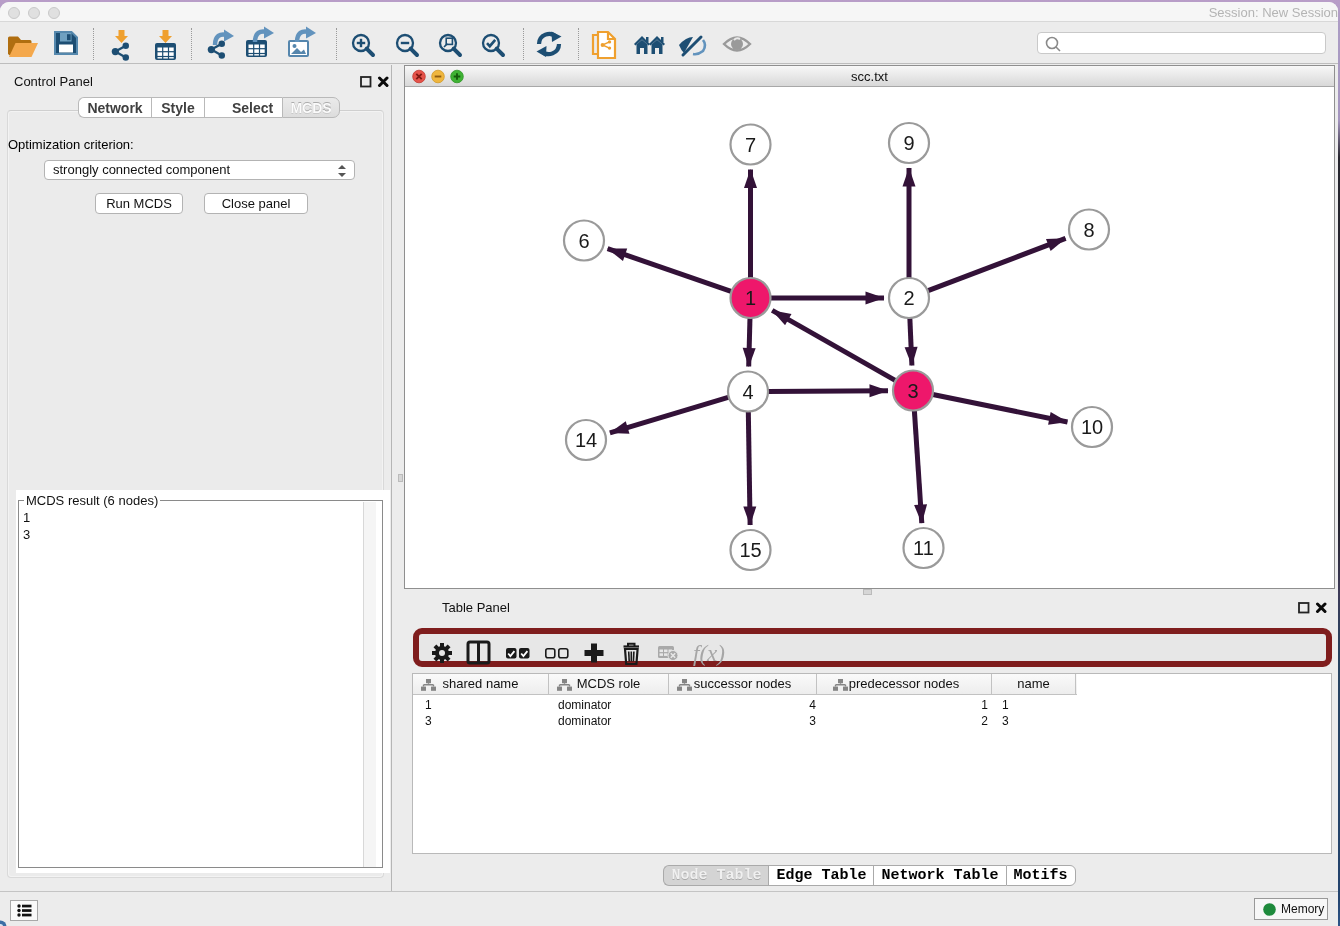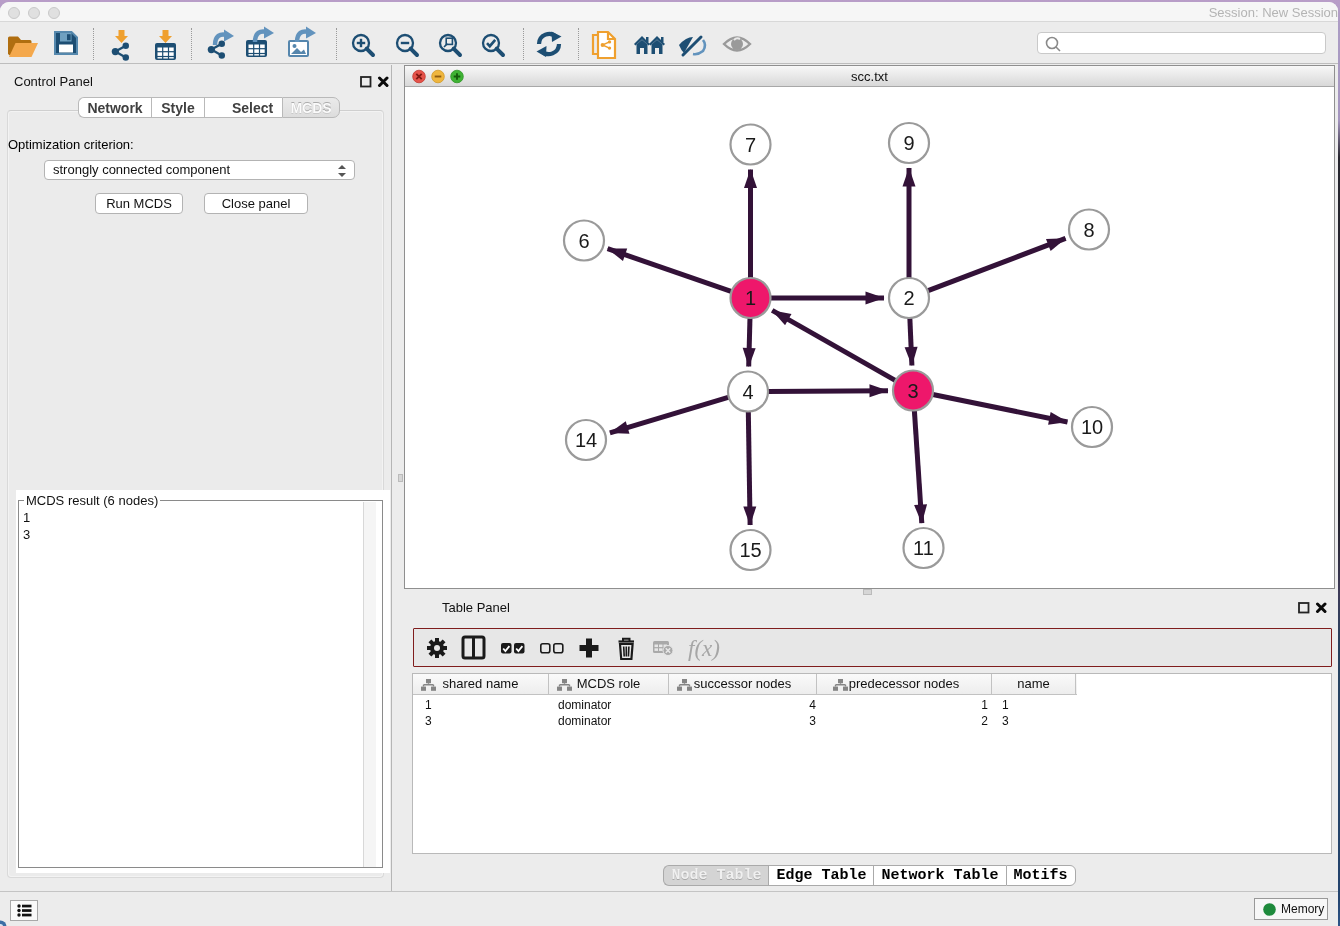--- a/index.html
+++ b/index.html
@@ -33,21 +33,21 @@
 #vsplit { position:absolute; left:398px; top:472px; width:5px; height:8px; background:#d6d6d6; border:1px solid #bbb; }
 
 #netwin { position:absolute; left:404px; top:63px; width:931px; height:524px; border:1px solid #8f8f8f; background:#fff; }
 #nw-title { position:absolute; left:0; top:0; width:100%; height:21px; background:linear-gradient(#f8f8f8,#d8d8d8); border-bottom:1px solid #a8a8a8; }
 #nw-title-text { position:absolute; width:100%; text-align:center; top:3px; font-size:13px; color:#111; }
 #canvas { position:absolute; left:0; top:22px; width:929px; height:500px; background:#fff; }
 #hsplit { position:absolute; left:863px; top:587px; width:9px; height:6px; background:#d6d6d6; border:1px solid #bbb; }
 
 #tpanel { position:absolute; left:404px; top:595px; width:931px; height:290px; background:#ececec; }
 #tp-head { position:absolute; left:11px; top:3px; font-size:13px; color:#111;margin-left:27px; }
-#tp-toolbar { position:absolute; left:9px; top:31px; width:919px; height:39px; background:#e7e7e7; border:1px solid #7f1d1d; border-radius:1px; }
+#tp-toolbar { position:absolute; left:9px; top:31px; width:919px; height:39px; background:#e7e7e7; border:6px solid #7f1d1d; border-radius:9px; }
 #tp-table { position:absolute; left:8px; top:76px; width:920px; height:181px; background:#fff; border:1px solid #b9b9b9; }
 #tp-colhead { position:absolute; left:0; top:0; width:664px; height:21px; background:linear-gradient(#fafafa,#ededed); border-bottom:1px solid #c2c2c2; font-size:13px; color:#111; }
 .colcell { position:absolute; top:0; height:21px; border-right:1px solid #c2c2c2; text-align:center; line-height:20px; }
 .treeico { position:absolute; top:3.5px; }
 .cell { position:absolute; font-size:12px; color:#111; }
 #tp-tabs { position:absolute; left:0; top:268px; width:100%; height:21px; text-align:center;font-family:Liberation Mono, monospace; }
 .btab { display:inline-block; height:21px; line-height:19px; font-size:15px; padding:0 7px; background:#fff; border:1px solid #aaa; border-right:none; vertical-align:top; font-weight:bold; }
 .btab.first { border-radius:6px 0 0 6px; background:#d4d4d4; color:#f0f0f0; text-shadow:0 1px 0 #a8a8a8; }
 .btab.last { border-radius:0 6px 6px 0; border-right:1px solid #aaa; }
 

